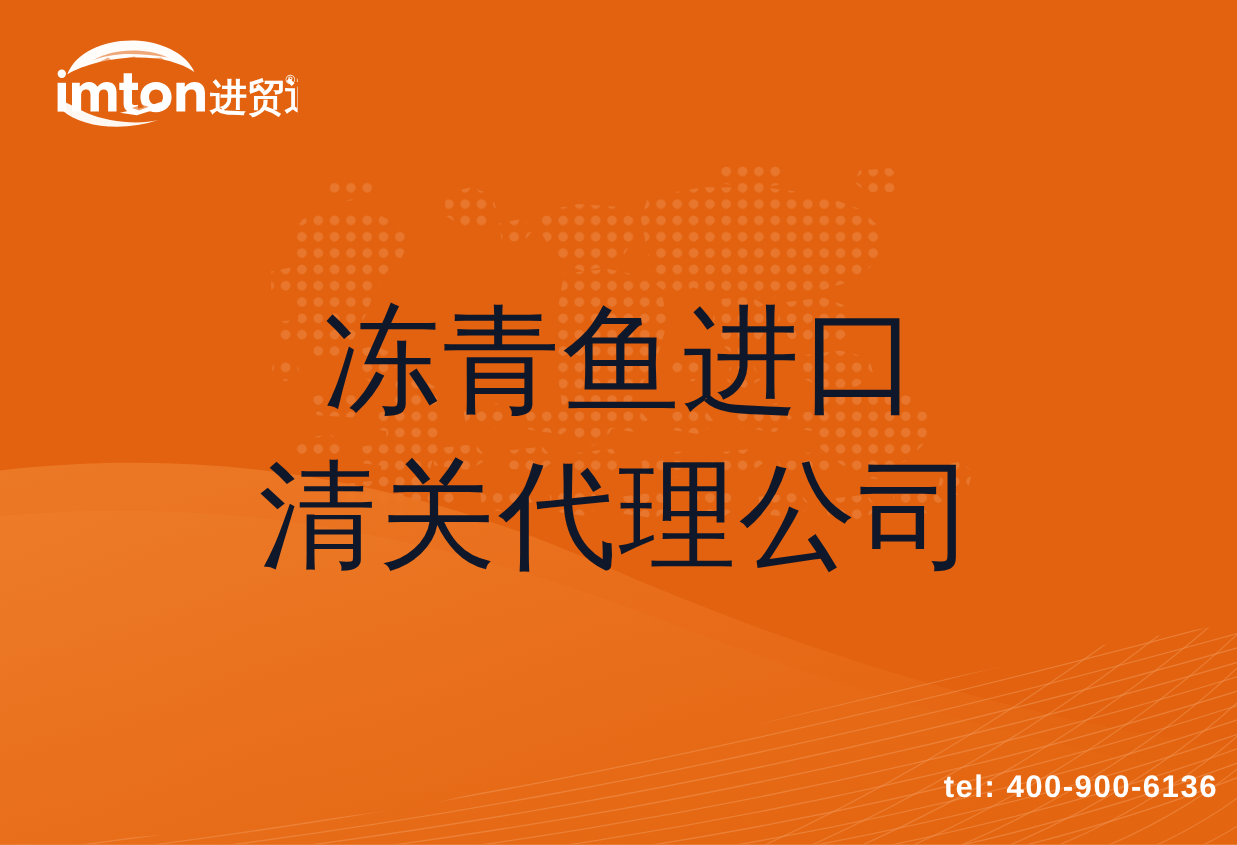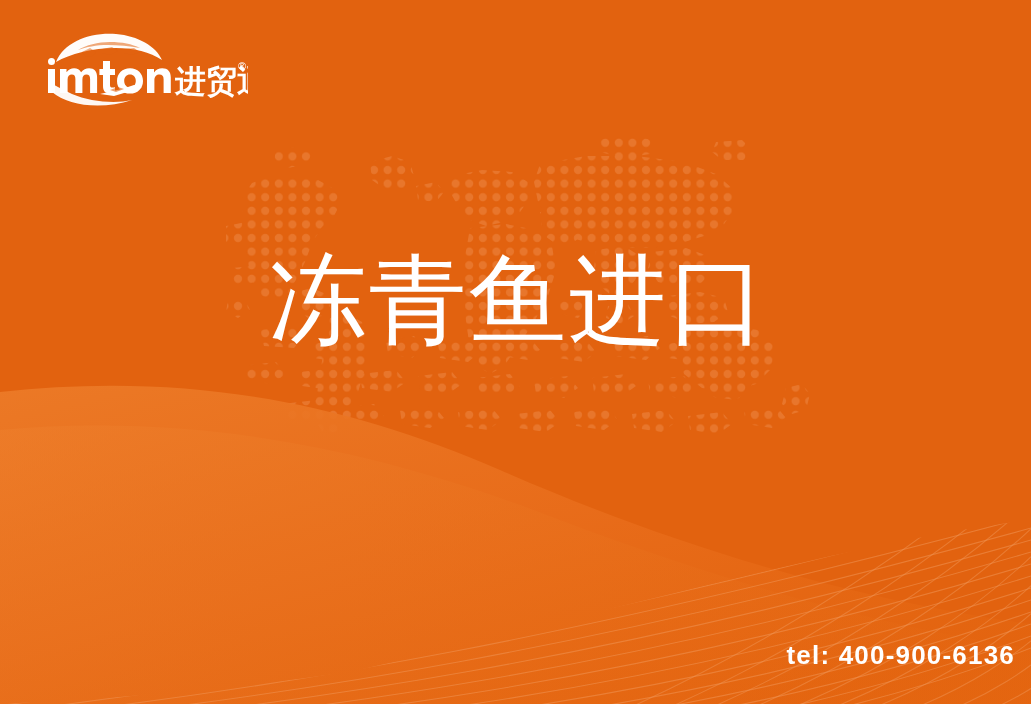--- a/index.html
+++ b/index.html
@@ -56,21 +56,21 @@
   .logo svg { display: block; }
 
   
 
   .headline {
     position: absolute;
     left: 0;
     top: 236px;
     width: 1031px;
     text-align: center;
-    color: #ffffff;
+    color: #0f172a;
     font-family: "Liberation Sans", "DejaVu Sans", sans-serif;
     font-weight: 400;
     font-size: 98px;
     line-height: 1.32;
     letter-spacing: 2px;
     white-space: nowrap;
     -webkit-font-smoothing: antialiased;
   }
   .headline .line {
     display: block;
@@ -290,17 +290,18 @@
         <path d="M72,62 L80,59 L86,61 L78,64 Z" fill="#e2620f" opacity="0.6"></path>
       </g>
 
       <text x="137" y="64" font-family="'Liberation Sans','DejaVu Sans',sans-serif" font-size="31" font-weight="700" fill="#ffffff">进贸通</text>
       <text x="200" y="42" font-family="'Liberation Sans',sans-serif" font-size="11" fill="#ffffff">®</text>
     </svg>
   </div>
 
   <div class="headline">
     <span class="line line-1">冻青鱼进口</span>
+    <span class="line line-2">清关代理公司</span>
   </div>
 
   <div class="tel">tel: 400-900-6136</div>
 
 </div>
 
 </body></html>

